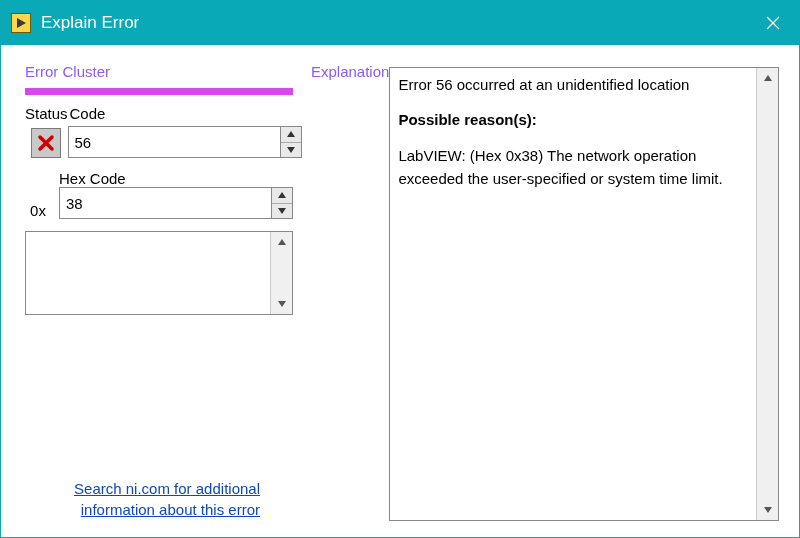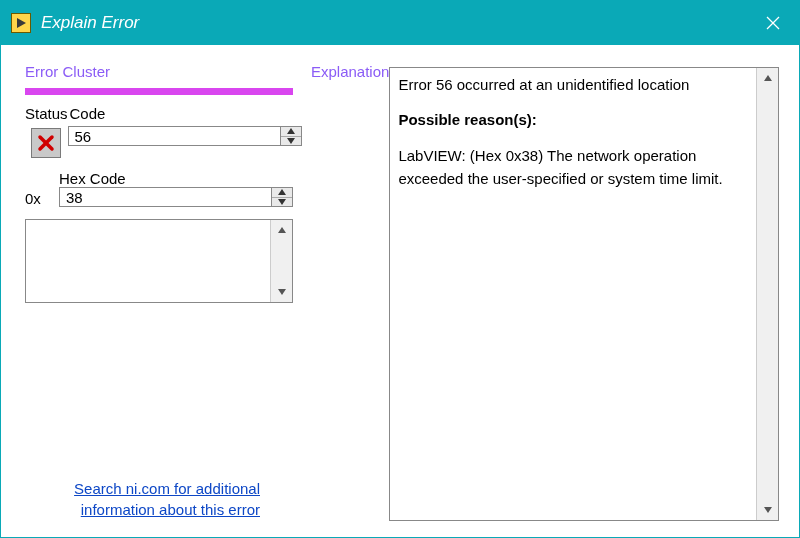--- a/index.html
+++ b/index.html
@@ -23,21 +23,21 @@
     padding: 0 0 0 10px;
   }
   .titlebar .app-icon {
     width: 20px; height: 20px;
     background: #ffd54a;
     border: 1px solid #6a5a00;
     margin-right: 10px;
     display:flex; align-items:center; justify-content:center;
   }
   .titlebar .app-icon svg { display:block; }
-  .titlebar .title { font-size: 17px; font-weight: 400; font-style: italic; }
+  .titlebar .title { font-size: 17px; font-weight: 400; }
   .titlebar .spacer { flex:1; }
   .titlebar .close {
     width: 52px; height: 44px;
     display:flex; align-items:center; justify-content:center;
     color:#fff;
   }
 
   
   .client {
     display:flex;
@@ -73,21 +73,21 @@
     background:#c9c9c9;
     border:1px solid #7a7a7a;
     display:inline-flex;
     align-items:center; justify-content:center;
   }
   .code-col { flex:1; }
   .code-col .lbl { font-size: 15px; margin-bottom: 4px; margin-left:2px; }
 
   .spin-wrap {
     display:flex;
-    height:20px;
+    height:32px;
     background:#fff;
     justify-content:center;
   }
   .spin-wrap input[type="text"] {
     flex:1;
     border:1px solid #888;
     border-right:none;
     padding: 3px 6px;
     font-family: inherit;
     font-size: 15px;
@@ -234,21 +234,21 @@
                   <svg viewBox="0 0 8 6">
                     <polygon points="0,0 8,0 4,6" fill="#333"></polygon>
                   </svg>
                 </button>
             </div>
           </div>
         </div>
       </div>
 
       <div class="hex-section">
-        <div style="width:70px; text-align:left; padding-right:4px;">
+        <div style="width:70px; text-align:center; padding-right:4px;">
           <span class="hex-prefix">0x</span>
         </div>
         <div class="hex-col">
           <div class="lbl">Hex Code</div>
           <div class="spin-wrap">
             <input type="text" value="38" style="">
             <div class="spin-btns">
               <button>
                   <svg viewBox="0 0 8 6">
                     <polygon points="4,0 8,6 0,6" fill="#333"></polygon>

